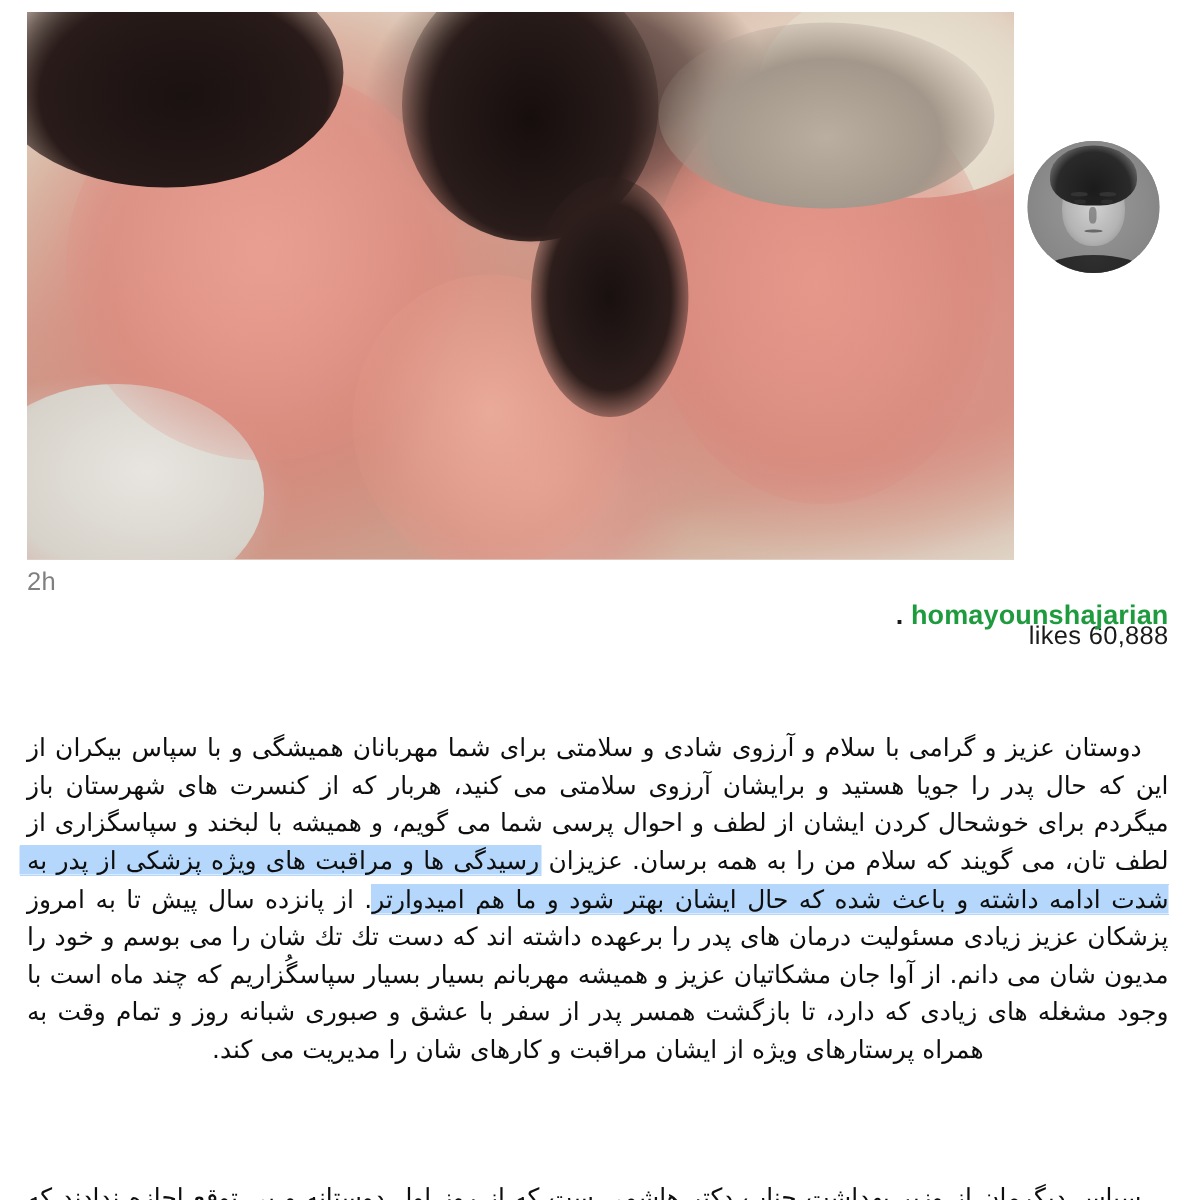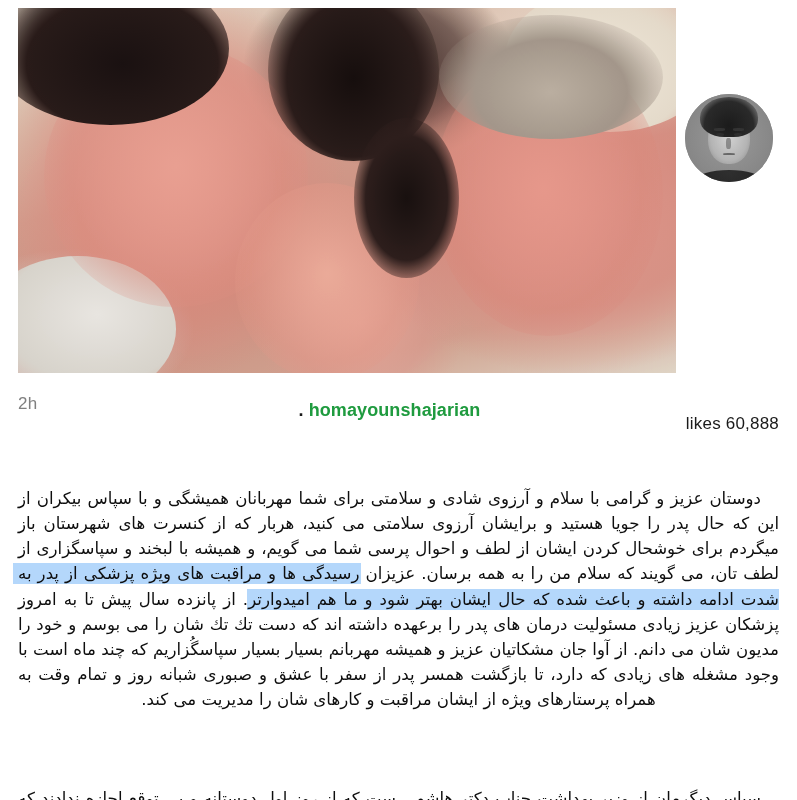--- a/index.html
+++ b/index.html
@@ -138,37 +138,36 @@
     left: 0; right: 0;
     top: 378px;
     height: 24px;
   }
   .meta .age {
     position: absolute;
     left: 18px; top: 0;
     font-size: 17px;
     color: #7f7f7f;
     letter-spacing: 0.2px;
-    margin-top: 16px;
   }
   .meta .likes {
     position: absolute;
     right: 18px; top: 0;
     font-size: 17px;
     font-weight: 400;
     color: #1a1a1a;
     letter-spacing: 0.2px;
     margin-top: 36px;
   }
 
   .username-row {
     position: absolute;
     left: 0; right: 18px;
     top: 399px;
-    text-align: center;
+    text-align: right;
     font-size: 18px;
     line-height: 22px;
   }
   .username-dot {
     color: #1a1a1a;
     font-weight: 700;
   }
   .username {
     color: #1f9b3f;
     font-weight: 700;

